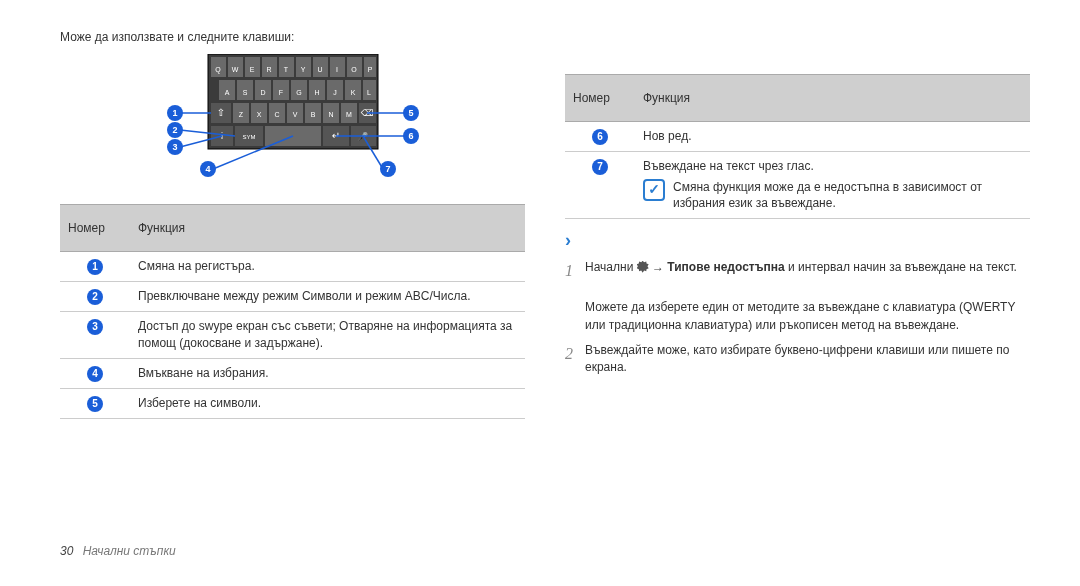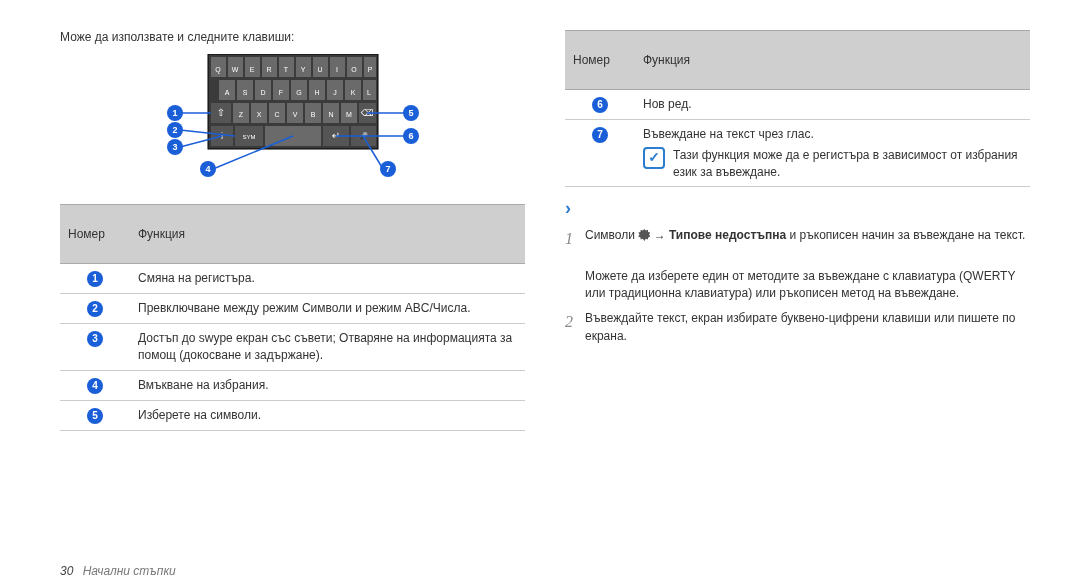--- a/index.html
+++ b/index.html
@@ -9,39 +9,40 @@
     color: #333;
     background: #fff;
     width: 1080px;
     height: 586px;
     padding: 30px 50px 20px 60px;
     position: relative;
   }
   .columns {
     display: flex;
     gap: 40px;
+    align-items: center;
   }
   .col { flex: 1; }
   .intro { margin-bottom: 10px; }
   .keyboard-wrap {
     display: flex;
     justify-content: center;
     margin: 8px 0 15px;
   }
   .kb-svg { width: 260px; height: 135px; }
   table.func {
     border-collapse: collapse;
     width: 100%;
     margin-bottom: 10px;
   }
   table.func th {
     background: #cfcfcf;
     font-weight: normal;
     text-align: left;
-    padding: 22px 8px;
+    padding: 16px 8px;
     border-top: 1px solid #aaa;
     border-bottom: 1px solid #aaa;
     font-size: 12px;
   }
   table.func td {
     padding: 6px 8px;
     border-bottom: 1px solid #ccc;
     vertical-align: top;
     line-height: 1.4;
   }
@@ -103,21 +104,21 @@
     border-radius: 4px;
     align-items: center;
     justify-content: center;
     color: #2a7dd1;
     font-weight: bold;
     flex: 0 0 22px;
     font-size: 14px;
   }
   .footer {
     position: absolute;
-    bottom: 8px;
+    bottom: 28px;
     left: 60px;
     color: #777;
     font-style: italic;
     font-size: 12px;
   }
   .footer .pg { color: #444; font-style: italic; margin-right: 6px; }
 </style>
 </head>
 <body>
 
@@ -288,48 +289,48 @@
         <tr>
           <td class="num-cell"><span class="num-circle">6</span></td>
           <td>Нов ред.</td>
         </tr>
         <tr>
           <td class="num-cell"><span class="num-circle">7</span></td>
           <td>
             <div>Въвеждане на текст чрез глас.</div>
             <div class="note-row">
               <span class="note-icon">✓</span>
-              <span>Тази функция може да е регистъра в зависимост от избрания език за въвеждане.</span>
+              <span>Смяна функция може да е недостъпна в зависимост от избрания език за въвеждане.</span>
             </div>
           </td>
         </tr>
       </tbody>
     </table>
 
     <h3 class="section-title">
       <span class="chevron">›</span>
     </h3>
 
     <div class="step">
       <span class="step-num">1</span>
       <div class="body">
         <div>
-          <span>Символи </span>
+          <span>Начални </span>
           <span class="gear-icon"></span>
           <span> → </span>
           <span class="bold">Типове недостъпна</span>
-          <span> и ръкописен начин за въвеждане на текст.</span>
+          <span> и интервал начин за въвеждане на текст.</span>
         </div>
         <div style="margin-top:23px">Можете да изберете един от методите за въвеждане с клавиатура (QWERTY или традиционна клавиатура) или ръкописен метод на въвеждане.</div>
       </div>
     </div>
 
     <div class="step">
       <span class="step-num">2</span>
-      <div class="body">Въвеждайте текст, екран избирате буквено-цифрени клавиши или пишете по екрана.</div>
+      <div class="body">Въвеждайте може, като избирате буквено-цифрени клавиши или пишете по екрана.</div>
     </div>
   </div>
 </div>
 
 <div class="footer">
   <span class="pg">30</span>
   <span>Начални стъпки</span>
 </div>
 
 </body></html>

